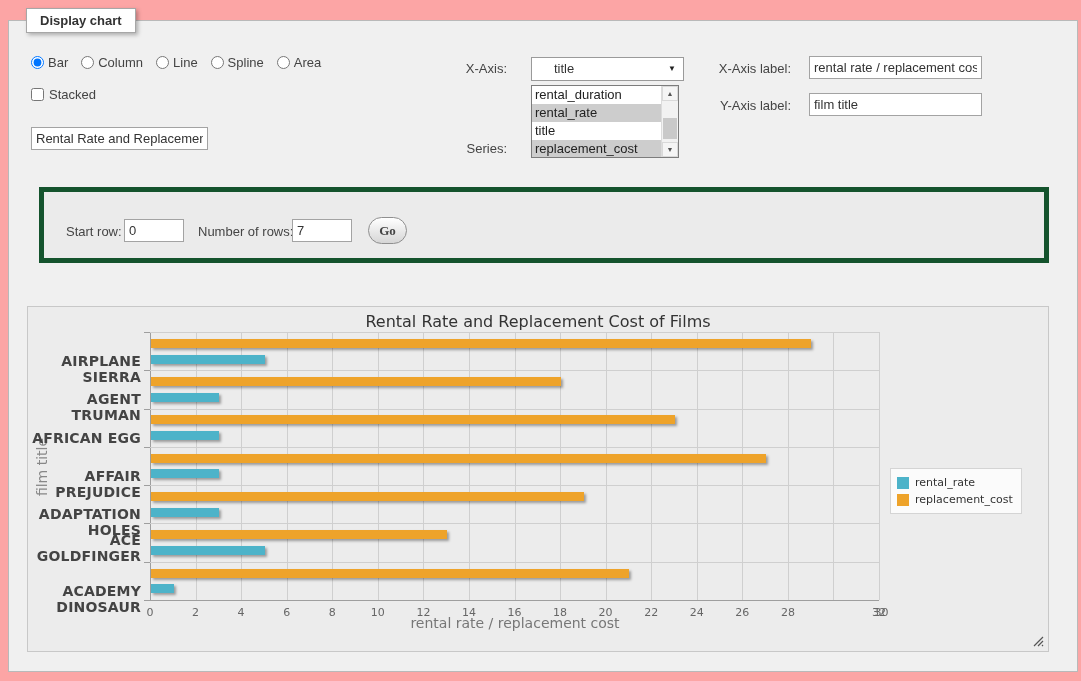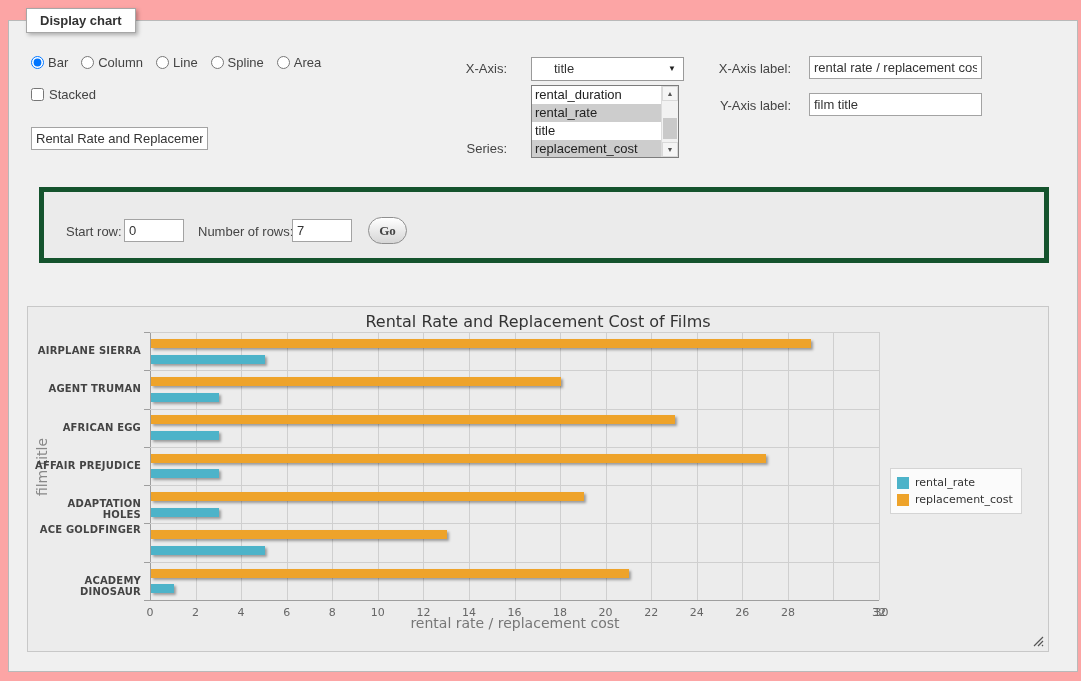--- a/index.html
+++ b/index.html
@@ -58,22 +58,22 @@
 
   
   .chart { position:absolute; left:18px; top:285px; width:1022px; height:346px;
               background:#ececec; border:1px solid #c8c8c8;
               font-family:"DejaVu Sans", sans-serif; }
   .chart-title { position:absolute; left:0; top:5px; width:100%; text-align:center;
               font-size:16px; color:#333; }
   .gl-v { position:absolute; width:1px; }
   .gl-h { position:absolute; height:1px; }
   .cat-tick { position:absolute; height:1px; width:6px; background:#9e9e9e; }
-  .cat-label { position:absolute; left:0; text-align:right; font-size:10px; font-weight:bold;
-              color:#444; letter-spacing:.2px; }
+  .cat-label { position:absolute; left:0; text-align:right; font-size:14px; font-weight:bold;
+              color:#444; letter-spacing:.2px;margin-top:8px; }
   .bar { position:absolute; height:9px; box-shadow:1.5px 1.5px 2.5px rgba(0,0,0,.35); }
   .x-tick-label { position:absolute; width:30px; text-align:center; font-size:11px; color:#666; }
   .x-axis-title { position:absolute; text-align:center; font-size:14px; color:#777; }
   .y-axis-title { position:absolute; font-size:14px; color:#888; transform:rotate(-90deg);
               transform-origin:center; white-space:nowrap; }
   .legend { position:absolute; background:#fbfbfb; border:1px solid #d4d4d4; padding:5px 8px 5px 6px; }
   .legend-item { display:flex; align-items:center; gap:6px; font-size:11px; color:#333;
               height:17px; cursor:pointer; white-space:nowrap; }
   .legend-swatch { width:12px; height:12px; display:inline-block; }
   .resize-handle { position:absolute; right:4px; bottom:4px; width:11px; height:11px; cursor:nwse-resize; }

